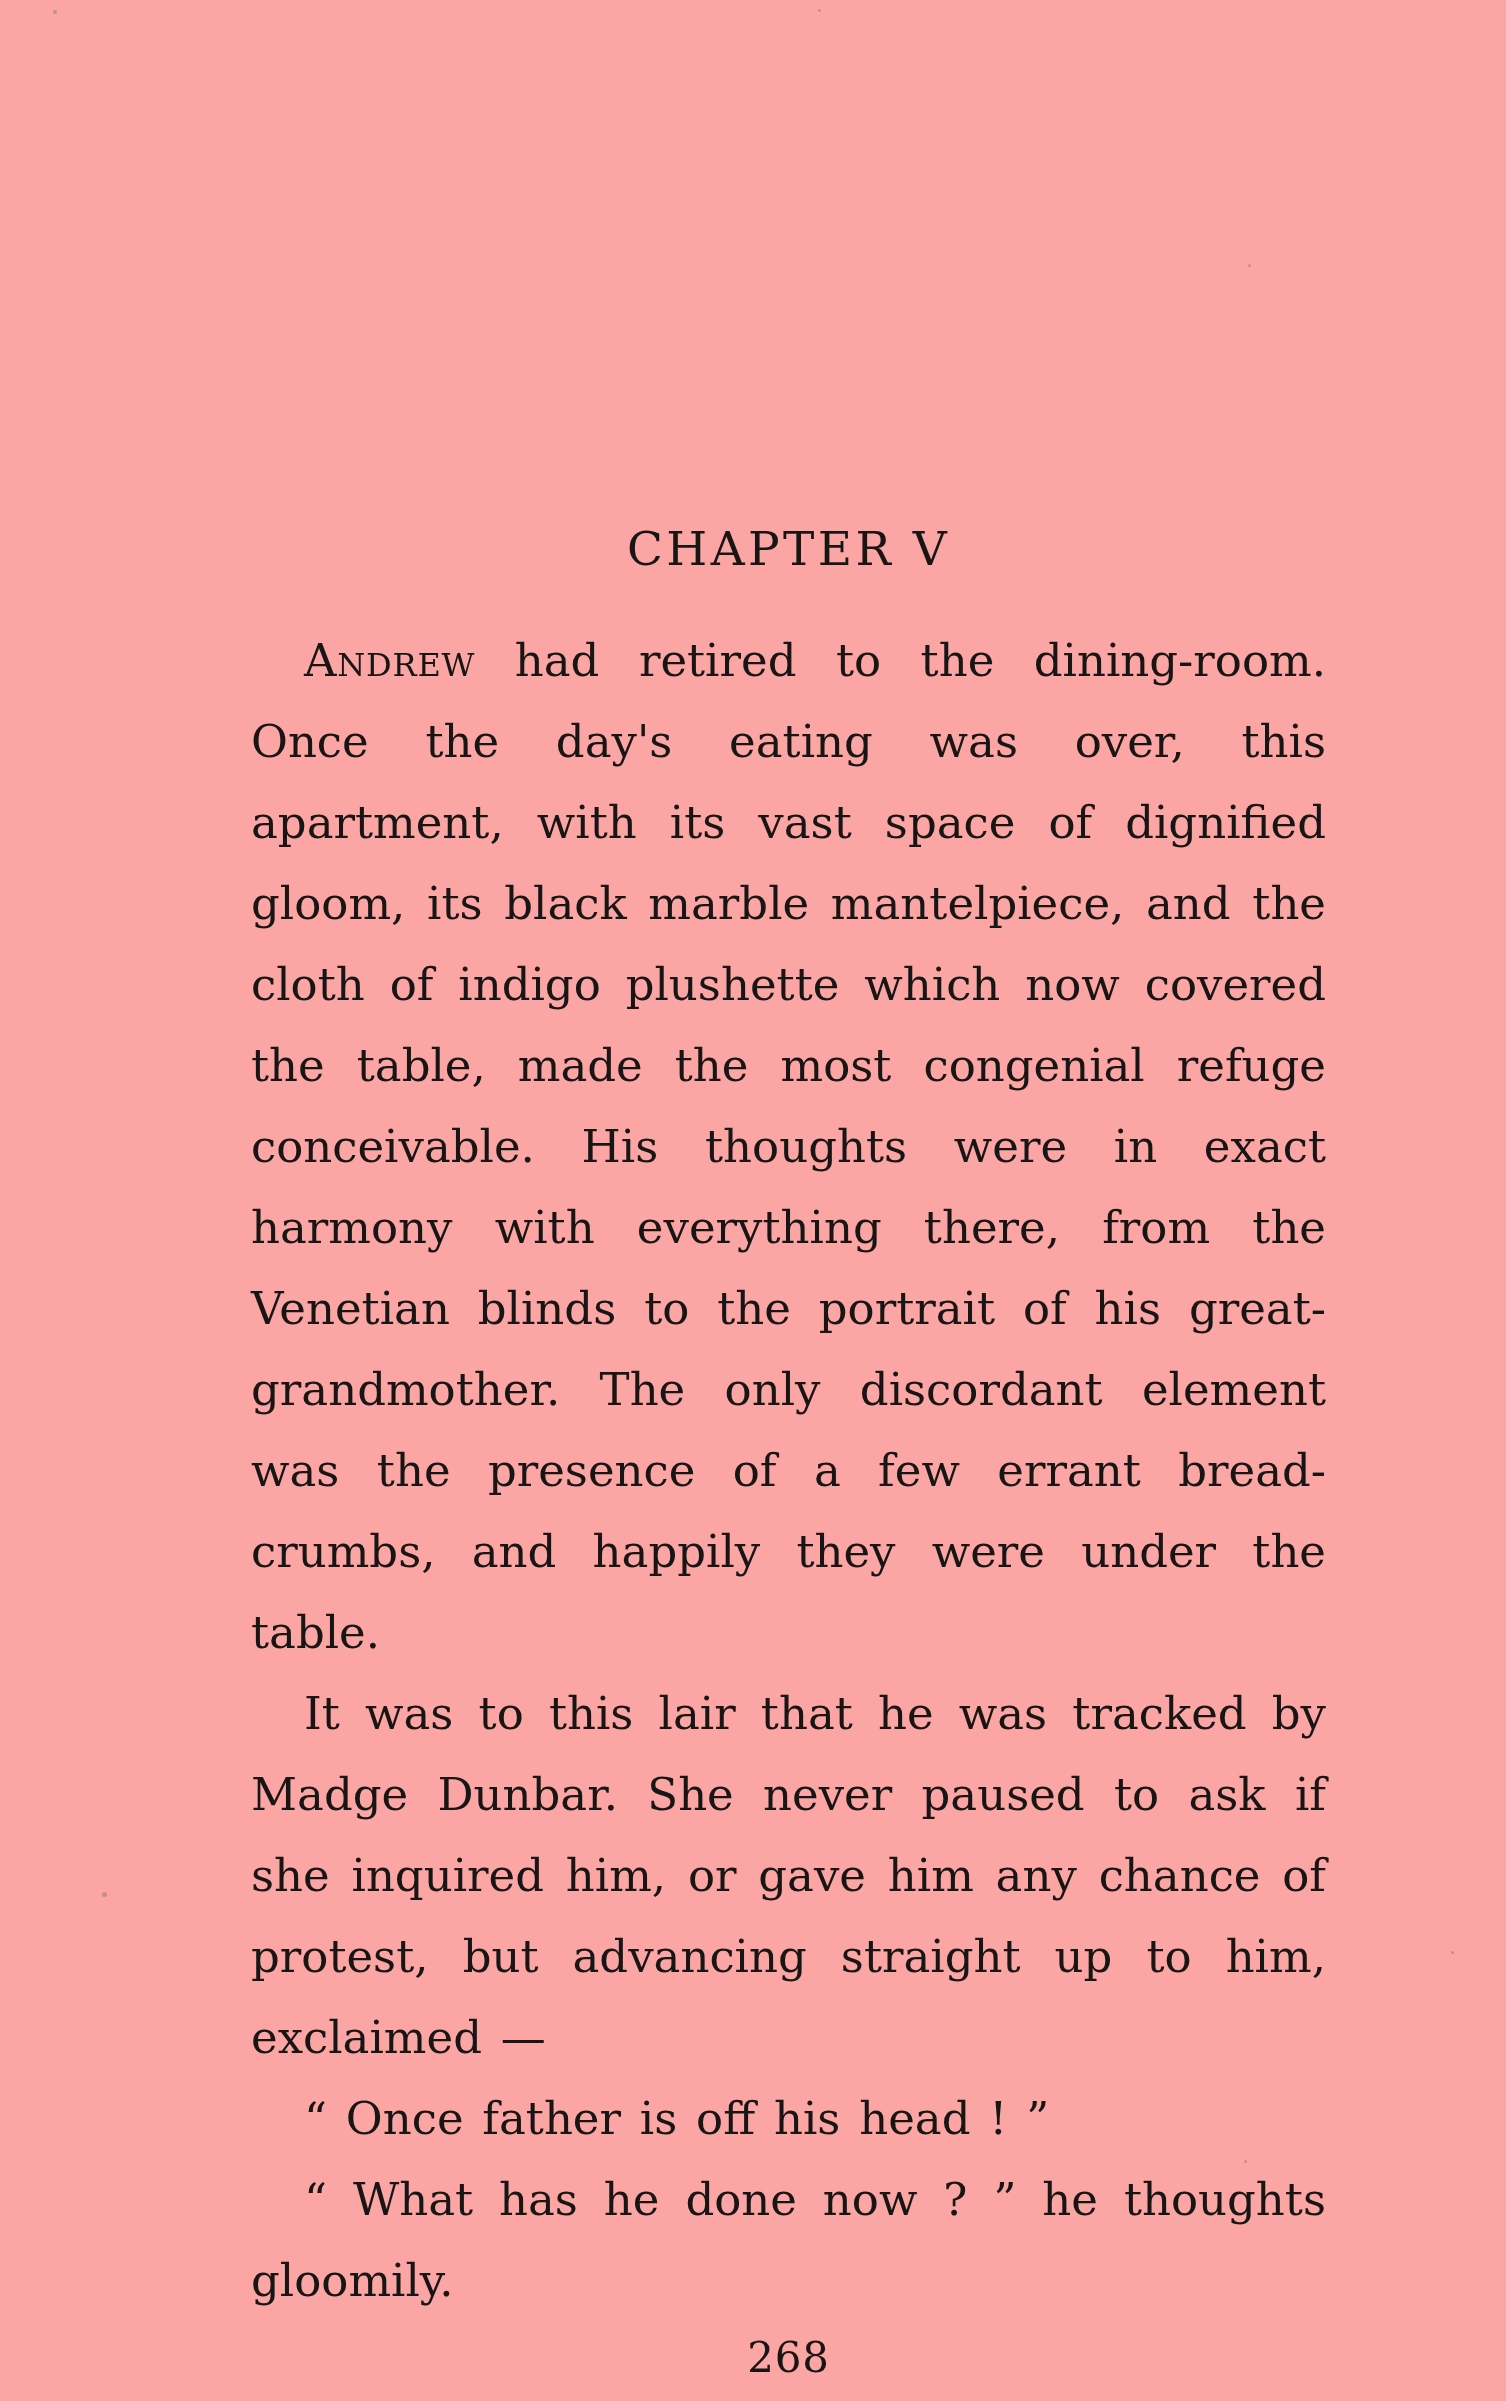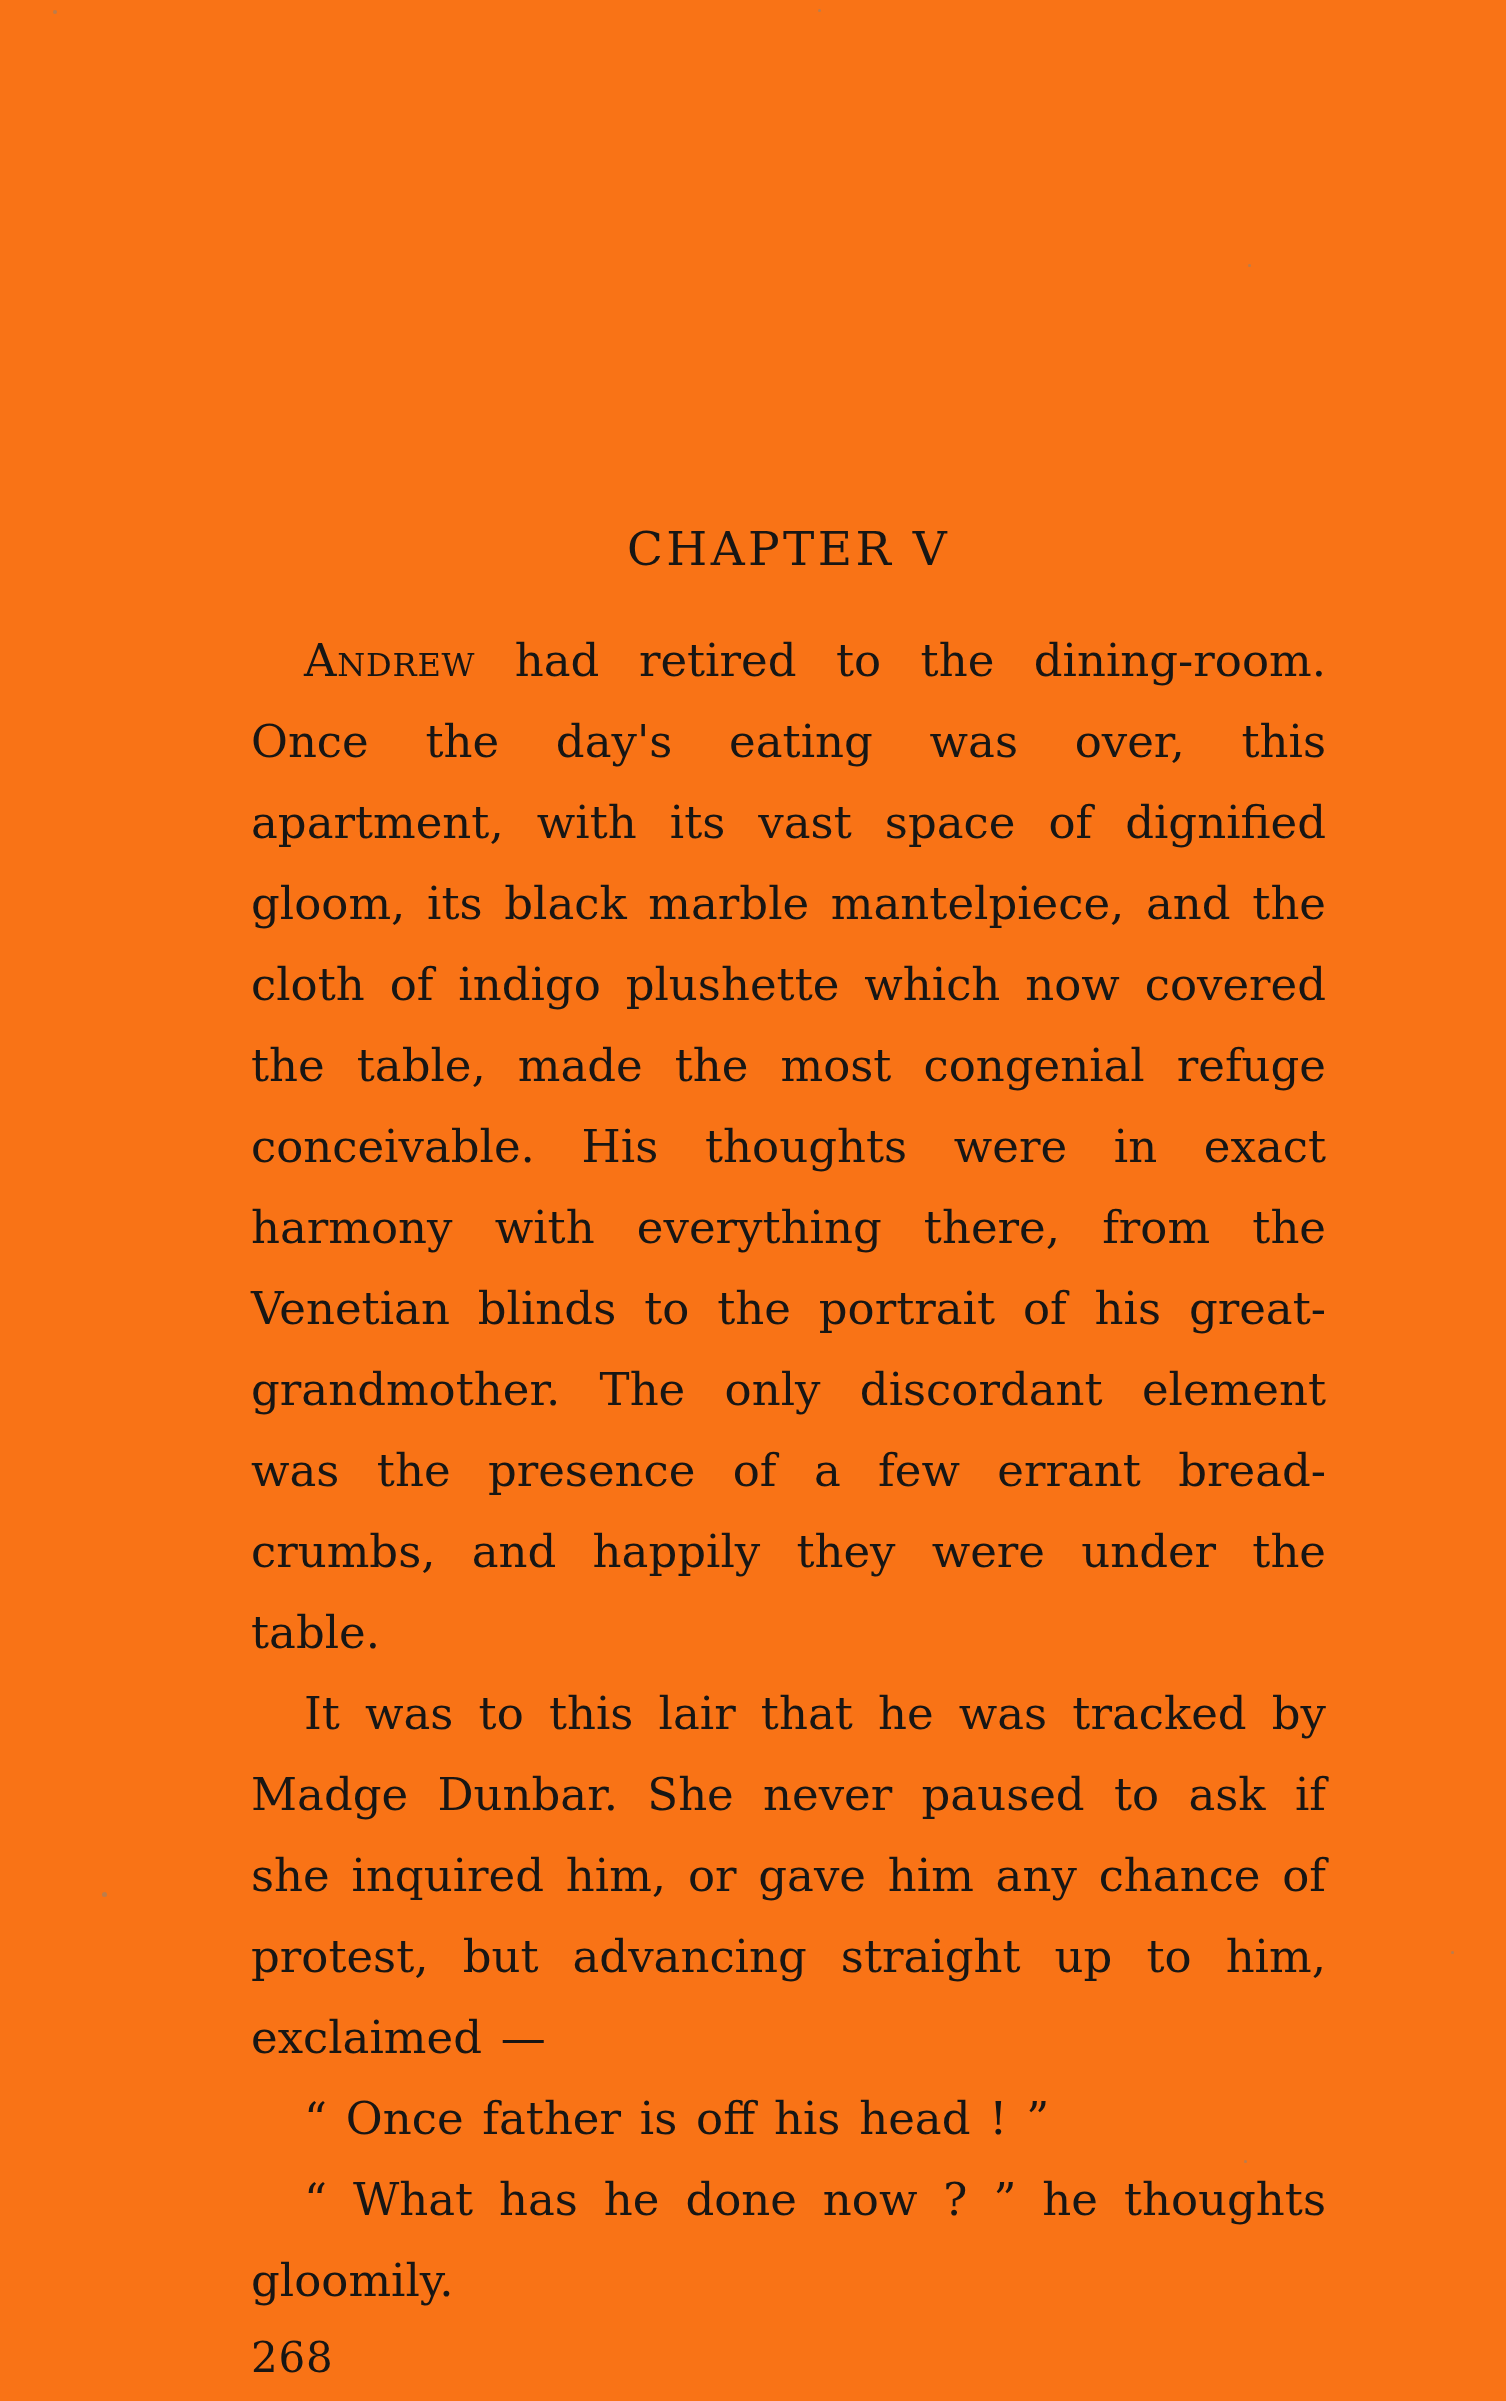--- a/index.html
+++ b/index.html
@@ -4,21 +4,21 @@
 <style>
   html, body {
     margin: 0;
     padding: 0;
     background: #f4f2ed;
   }
   .book-page {
     position: relative;
     width: 1506px;
     height: 2401px;
-    background: #f97316;
+    background: #fca5a5;
     overflow: hidden;
     font-family: "DejaVu Serif", "Liberation Serif", serif;
     color: #181614;
   }
   .text-column {
     position: absolute;
     top: 521px;
     left: 251px;
     width: 1075px;
   }
@@ -36,20 +36,21 @@
     text-align: justify;
     text-indent: 53px;
     margin: 0;
     word-spacing: 0.10em;
   }
   .smallcaps {
     font-variant: small-caps;
     letter-spacing: 0.8px;
   }
   .page-number {
+    text-align: center;
     font-size: 42px;
     margin-top: 12px;
     letter-spacing: 0.8px;
   }
   
   .speck {
     position: absolute;
     background: #8a8578;
     border-radius: 50%;
     width: 4.2px;

